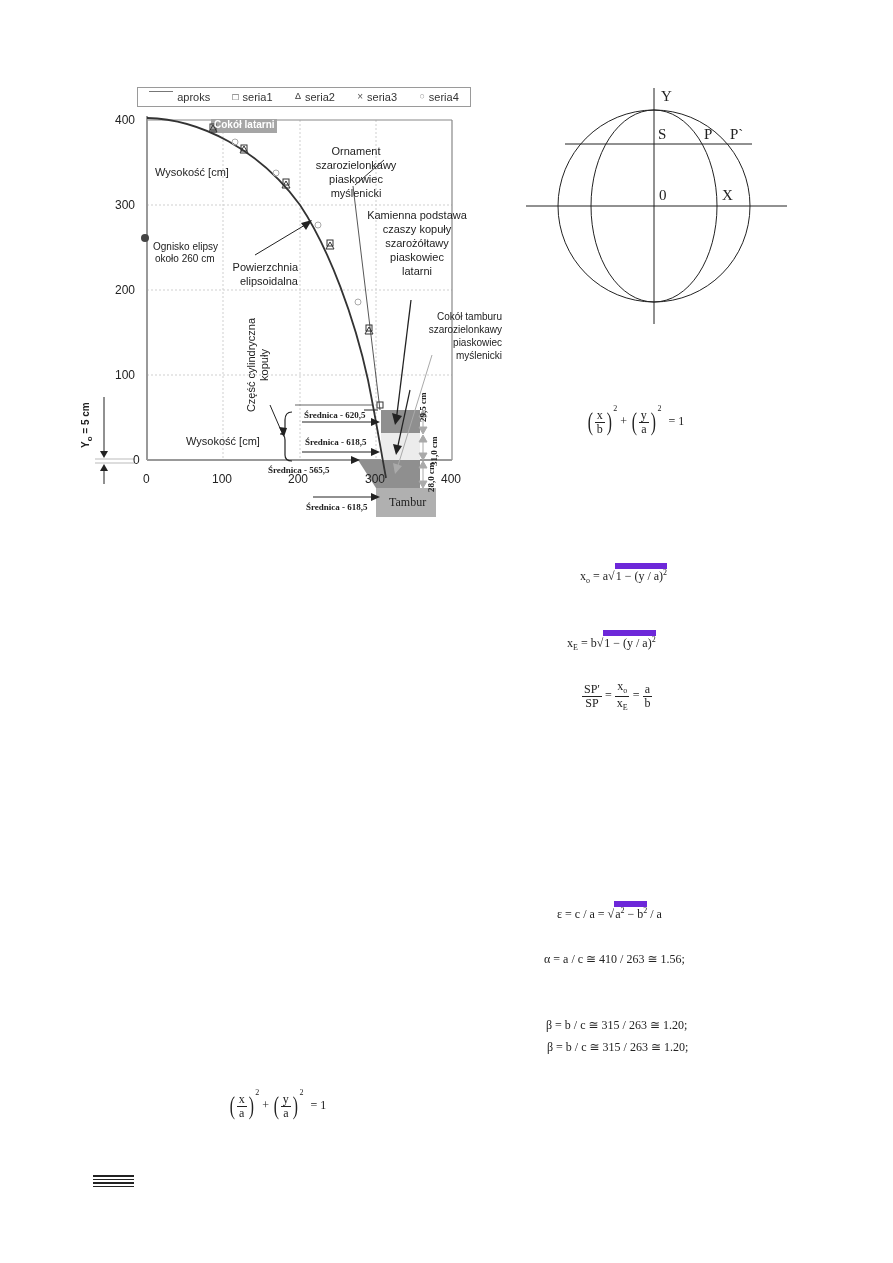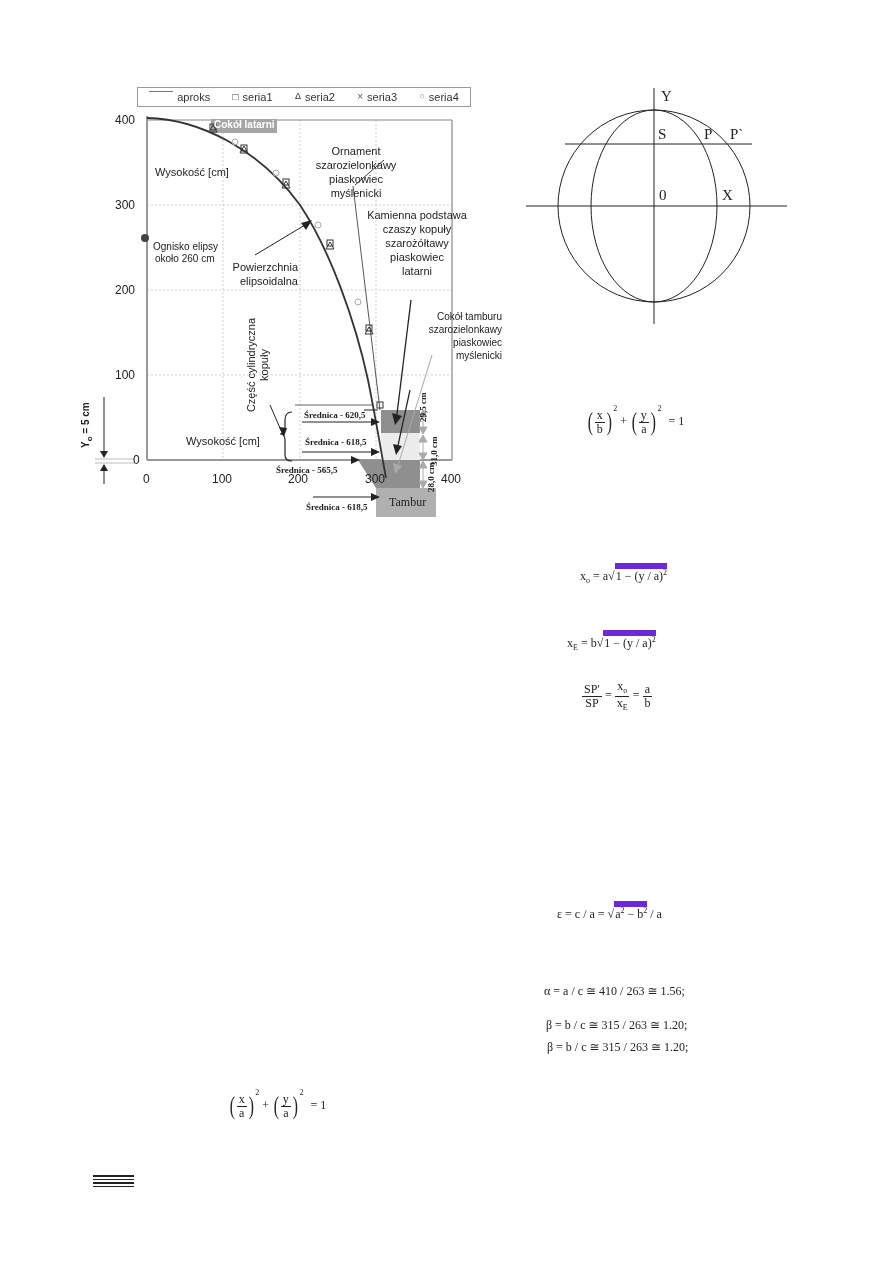--- a/index.html
+++ b/index.html
@@ -195,21 +195,21 @@
     <div>myślenicki</div>
   </div>
 
   <div class="abs sans" style="left:198px;top:352px;width:120px;font-size:11px;line-height:13px;text-align:center;transform:rotate(-90deg);transform-origin:center;">
     <div>Część cylindryczna</div>
     <div>kopuły</div>
   </div>
 
   <div class="abs serif" style="left:304px;top:410px;font-size:9px;font-weight:bold;">Średnica - 620,5</div>
   <div class="abs serif" style="left:305px;top:437px;font-size:9px;font-weight:bold;">Średnica - 618,5</div>
-  <div class="abs serif" style="left:276px;top:465px;font-size:9px;font-weight:bold;">Średnica - 565,5</div>
+  <div class="abs serif" style="left:268px;top:465px;font-size:9px;font-weight:bold;">Średnica - 565,5</div>
   <div class="abs serif" style="left:306px;top:502px;font-size:9px;font-weight:bold;">Średnica - 618,5</div>
 
   <div class="abs serif" style="left:389px;top:495px;font-size:12px;">Tambur</div>
 
   <div class="abs serif" style="left:418px;top:422px;font-size:9px;font-weight:bold;transform:rotate(-90deg);transform-origin:left top;width:50px;">29,5 cm</div>
   <div class="abs serif" style="left:429px;top:466px;font-size:9px;font-weight:bold;transform:rotate(-90deg);transform-origin:left top;width:50px;">31,0 cm</div>
   <div class="abs serif" style="left:426px;top:492px;font-size:9px;font-weight:bold;transform:rotate(-90deg);transform-origin:left top;width:50px;">28,0 cm</div>
 
   <div class="abs sans" style="left:80px;top:448px;font-size:10px;font-weight:bold;transform:rotate(-90deg);transform-origin:left top;white-space:nowrap;">
     <span>Y</span><sub>o</sub><span> = 5 cm</span>
@@ -267,21 +267,21 @@
   <span class="frac">
       <span class="num">a</span>
       <span class="den">b</span>
     </span>
 </div>
 
 <div class="eq" style="left:557px;top:906px;text-align:right;">
   <span>ε = c / a = </span><span>√</span><span class="sqrt"><span>a</span><sup>2</sup><span> − b</span><sup>2</sup></span><span> / a</span>
 </div>
 
-<div class="eq" style="left:544px;top:984px;">α = a / c ≅ 410 / 263 ≅ 1.56;</div>
+<div class="eq" style="left:544px;top:952px;">α = a / c ≅ 410 / 263 ≅ 1.56;</div>
 <div class="eq" style="left:546px;top:1018px;">β = b / c ≅ 315 / 263 ≅ 1.20;</div>
 <div class="eq" style="left:547px;top:1040px;">β = b / c ≅ 315 / 263 ≅ 1.20;</div>
 
 <div class="eq" style="left:228px;top:1088px;">
   <span class="paren">(</span><span class="frac">
       <span class="num">x</span>
       <span class="den">a</span>
     </span><span class="paren">)</span><sup style="vertical-align:14px;">2</sup>
   <span> + </span>
   <span class="paren">(</span><span class="frac">

